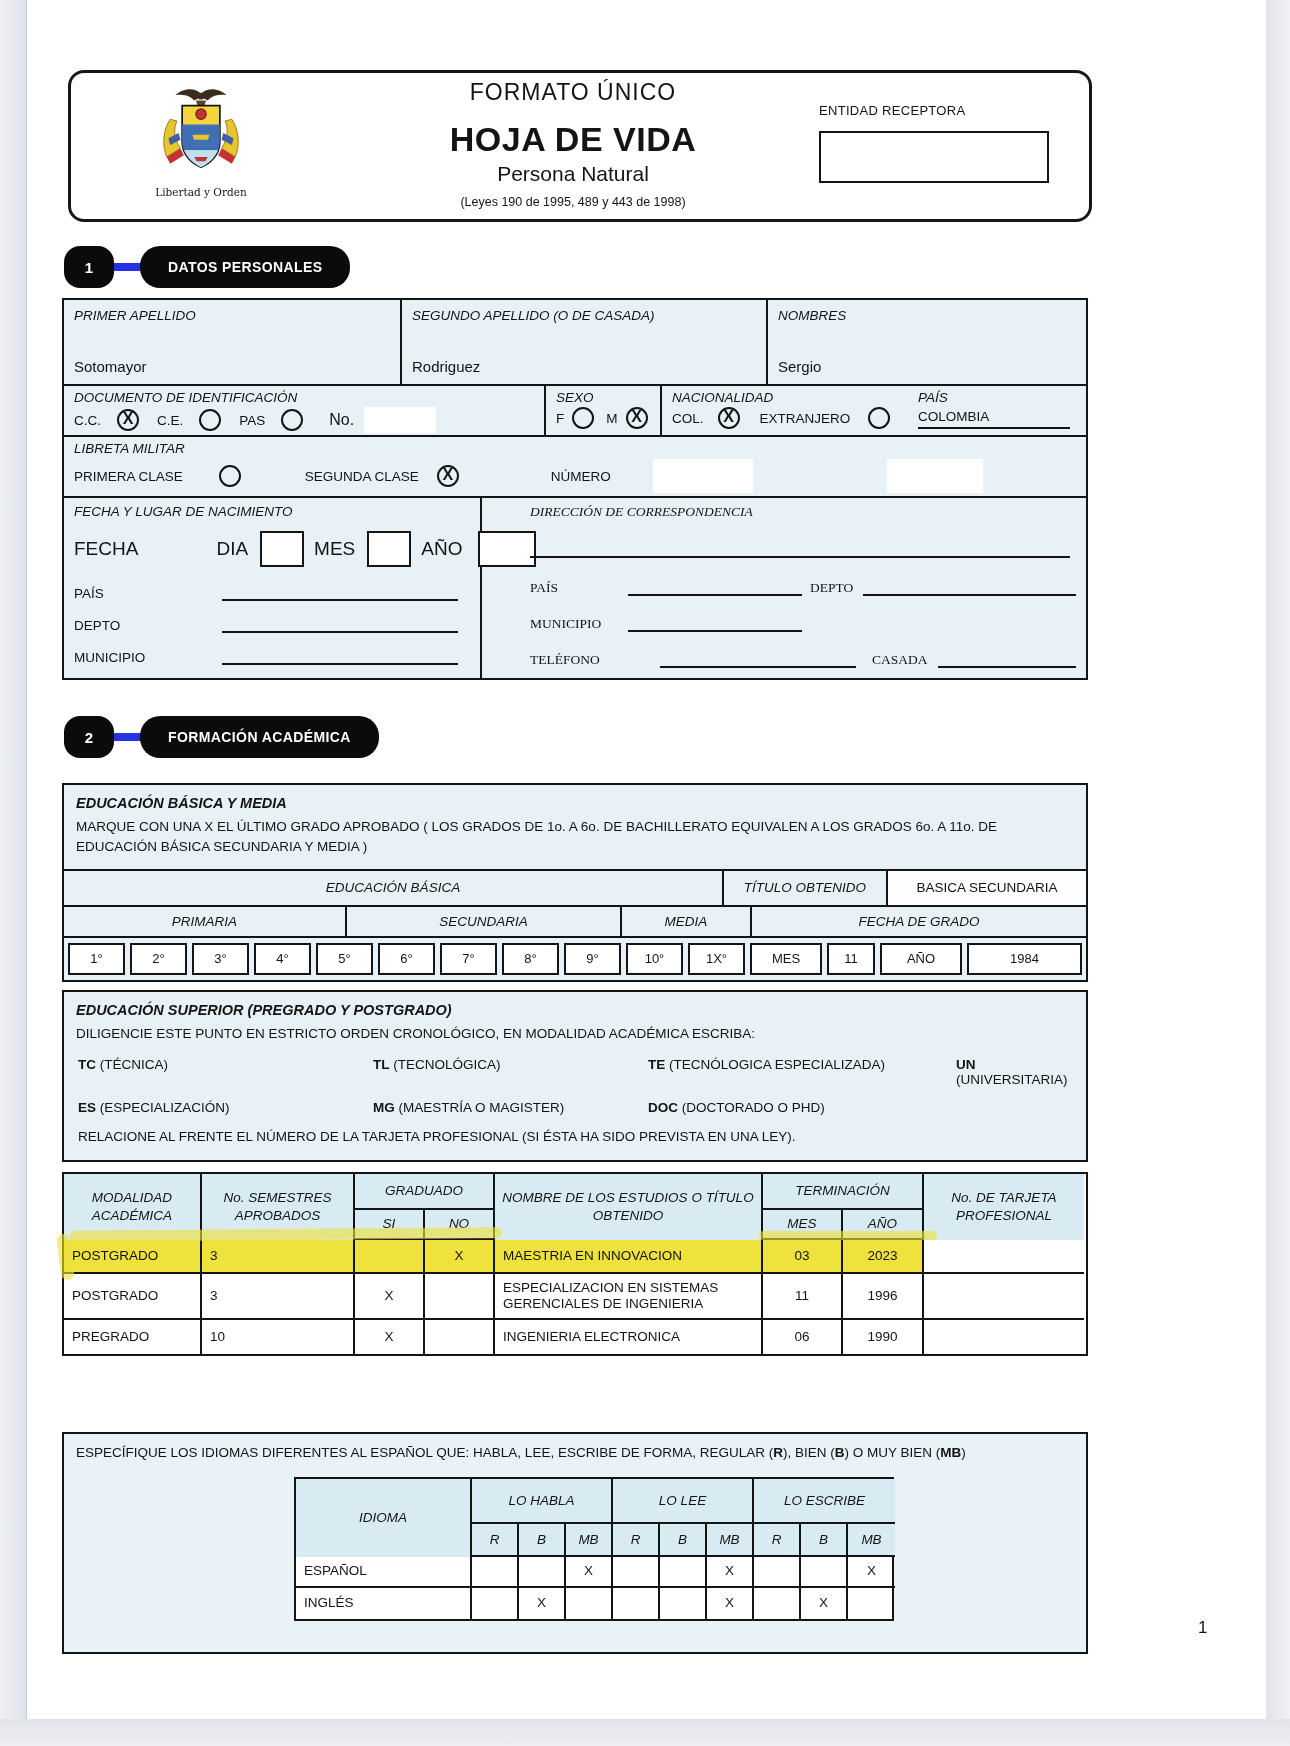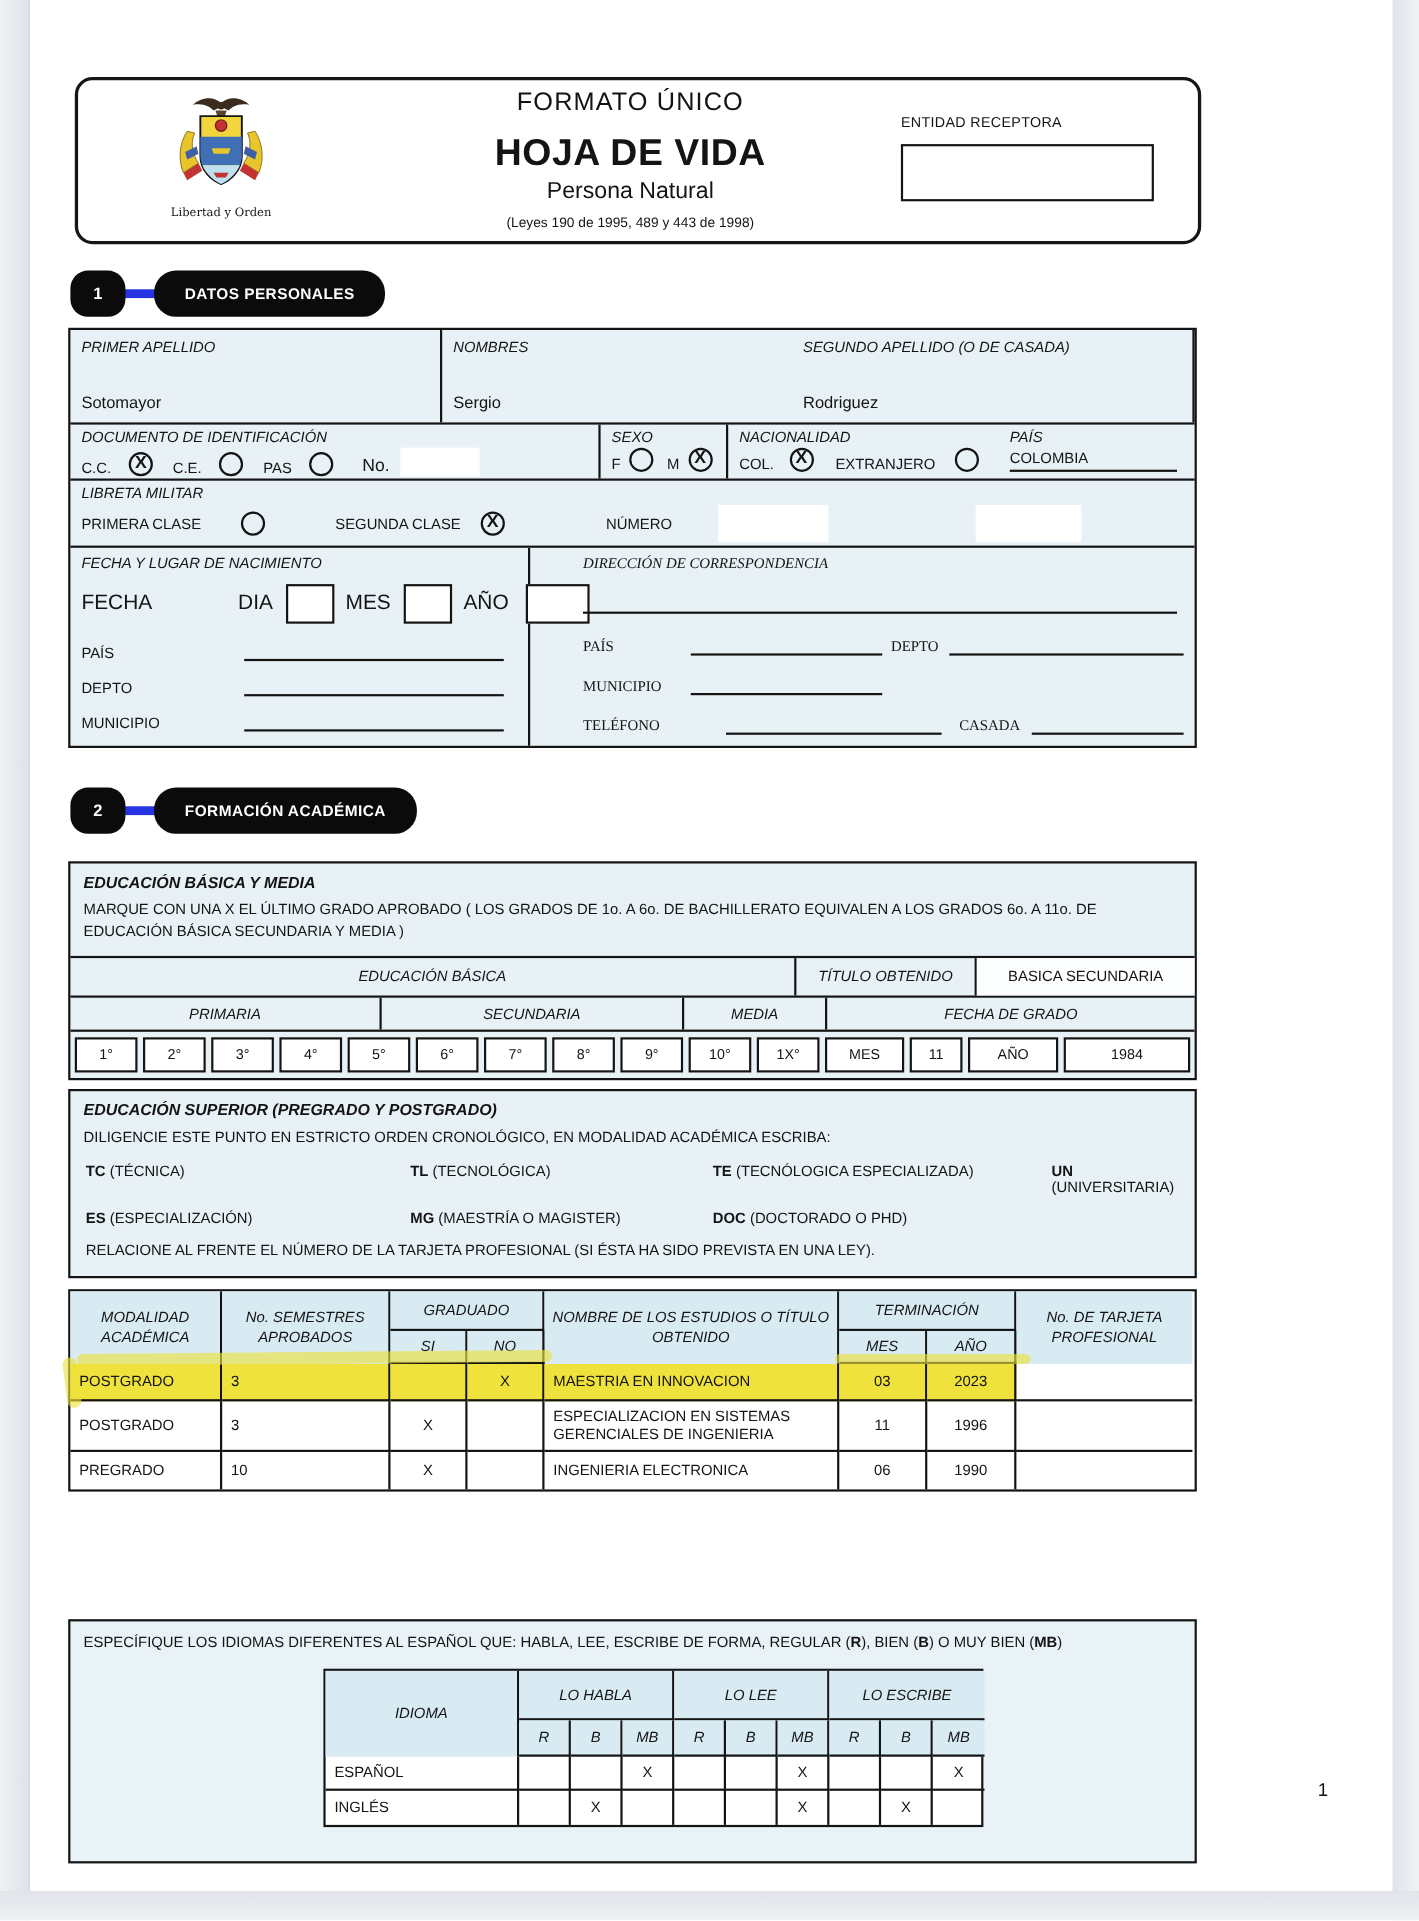--- a/index.html
+++ b/index.html
@@ -51,21 +51,21 @@
   
   .tb1 { position:absolute; left:62px; top:298px; width:1026px; background:#e8f1f5;
          border:2.7px solid #141414; }
   .bd-r { border-right:2.4px solid #141414; }
   .bd-b { border-bottom:2.4px solid #141414; }
   .p-row1 { display:flex; height:86px; border-bottom:2.4px solid #141414; }
   .p-cell { position:relative; padding:8px 10px; }
   .p-val  { position:absolute; left:10px; bottom:9px; font-size:15px; }
   .p-row2 { display:flex; height:51px; border-bottom:2.4px solid #141414; }
   .p-row2 .p-cell { padding:4px 10px; }
-  .optline { display:flex; align-items:flex-end; margin-top:2px; font-size:13.5px; }
+  .optline { display:flex; align-items:center; margin-top:2px; font-size:13.5px; }
   .p-row3 { height:61px; border-bottom:2.4px solid #141414; padding:4px 10px; }
   .lm-line { display:flex; align-items:center; margin-top:3px; font-size:13.5px; }
   .p-row4 { display:flex; height:180px; }
   .p4-left { width:418px; border-right:2.4px solid #141414; padding:6px 10px; }
   .p4-right{ flex:1; padding:6px 10px 0 48px;font-family:Liberation Serif, serif; }
   .fecha-line { display:flex; align-items:center; margin-top:12px; font-size:19px; }
   .ln { display:flex; align-items:flex-end; margin-top:6px; height:26px; font-size:13.5px; }
   .bigline { border-bottom:2.4px solid #141414; width:540px; margin-top:36px; }
 
   
@@ -158,27 +158,27 @@
     <div class="pill-title">DATOS PERSONALES</div>
   </div>
 
   <div class="tb1">
 
     <div class="p-row1">
       <div class="p-cell bd-r" style="width:338px;">
         <div class="lbl">PRIMER APELLIDO</div>
         <div class="p-val">Sotomayor</div>
       </div>
+      <div class="p-cell bd-r" style="width:366px;">
+        <div class="lbl">SEGUNDO APELLIDO (O DE CASADA)</div>
+        <div class="p-val">Rodriguez</div>
+      </div>
       <div class="p-cell" style="flex:1;">
         <div class="lbl">NOMBRES</div>
         <div class="p-val">Sergio</div>
-      </div>
-      <div class="p-cell bd-r" style="width:366px;">
-        <div class="lbl">SEGUNDO APELLIDO (O DE CASADA)</div>
-        <div class="p-val">Rodriguez</div>
       </div>
     </div>
 
     <div class="p-row2">
       <div class="p-cell bd-r" style="width:482px;">
         <div class="lbl">DOCUMENTO DE IDENTIFICACIÓN</div>
         <div class="optline">
           <span>C.C.</span>
           <span class="radio checked" style="margin-left:16px;"></span>
           <span style="margin-left:18px;">C.E.</span>
@@ -371,21 +371,21 @@
       <div class="td bd-r" style="grid-area:5/5;">INGENIERIA ELECTRONICA</div>
       <div class="td ctr bd-r" style="grid-area:5/6;">06</div>
       <div class="td ctr bd-r" style="grid-area:5/7;">1990</div>
       <div class="td ctr" style="grid-area:5/8;"></div>
     </div>
     <div class="swash s1"></div>
     <div class="swash s2"></div>
     <div class="swash s3"></div>
   </div>
 
-  <div class="box idio-box" style="top:1472px;">
+  <div class="box idio-box" style="top:1432px;">
     <div class="idio-note">
       <span>ESPECÍFIQUE LOS IDIOMAS DIFERENTES AL ESPAÑOL QUE: HABLA, LEE, ESCRIBE DE FORMA, REGULAR (</span><b>R</b><span>), BIEN (</span><b>B</b><span>) O MUY BIEN (</span><b>MB</b><span>)</span>
     </div>
 
     <div class="langtbl">
       <div class="th bd-r" style="grid-area:1/1/3/2;">IDIOMA</div>
       <div class="th bd-r bd-b" style="grid-area:1/2/2/5;">LO HABLA</div>
       <div class="th bd-r bd-b" style="grid-area:1/5/2/8;">LO LEE</div>
       <div class="th bd-b" style="grid-area:1/8/2/11;">LO ESCRIBE</div>
       <div class="th bd-r bd-b" style="grid-area:2/2;">R</div>

